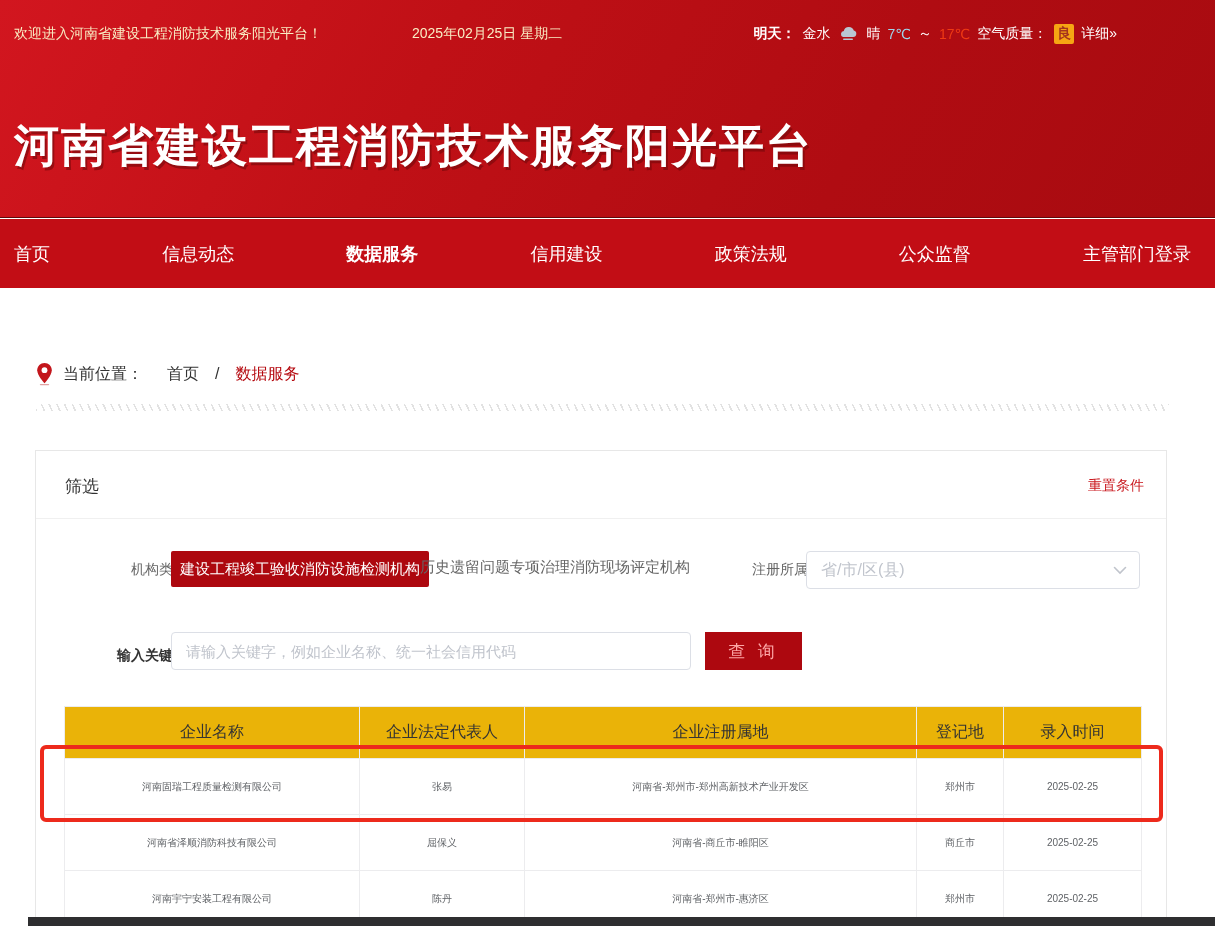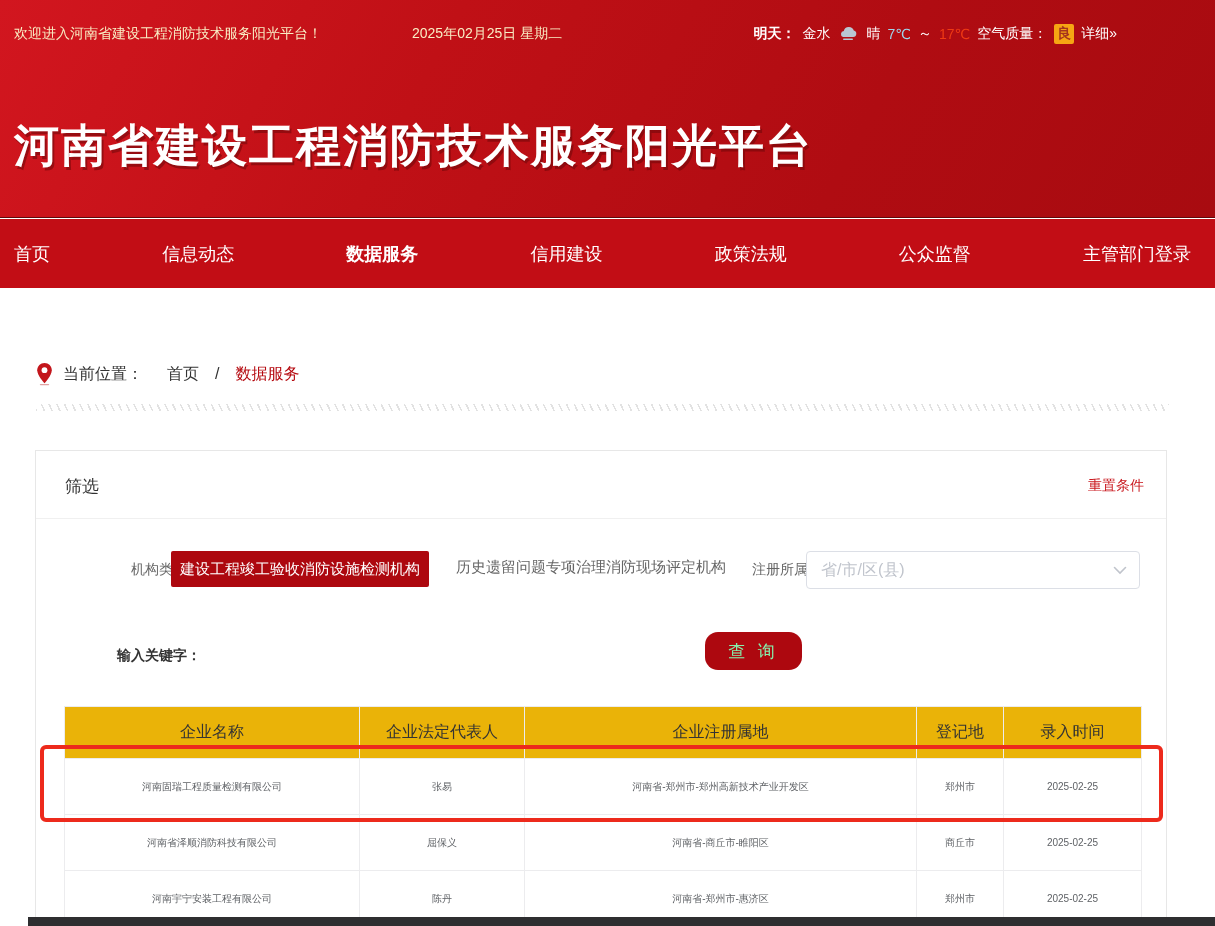--- a/index.html
+++ b/index.html
@@ -61,39 +61,39 @@
 
   .filter-label{ position:absolute; font-size:14px; color:#666; text-align:right; }
   .lbl-category{ left:0; top:110px; width:165px; }
   .lbl-region{ left:610px; top:110px; width:190px; }
   .lbl-keyword{ left:0; top:196px; width:165px; color:#333; font-weight:bold; }
 
   .pill-selected{
     position:absolute; left:135px; top:100px; height:36px; display:flex; align-items:center;
     background:#ad080f; color:#fff; font-size:15px; padding:0 9px; border-radius:2px; cursor:pointer;
   }
-  .pill-unselected{ position:absolute; left:384px; top:107px; font-size:15px; color:#666; cursor:pointer;padding-left:36px; }
+  .pill-unselected{ position:absolute; left:384px; top:107px; font-size:15px; color:#666; cursor:pointer; }
 
   .region-select{
     position:absolute; left:770px; top:100px; width:334px; height:38px;
     border:1px solid #dcdfe6; border-radius:4px; background:#fff; cursor:pointer;
     display:flex; align-items:center; justify-content:space-between; padding:0 12px 0 14px;text-align:center;
   }
   .region-select .placeholder{ color:#c0c4cc; font-size:16px; }
   .chevron-down svg{ display:block; }
 
   .keyword-input{
     position:absolute; left:135px; top:181px; width:520px; height:38px;
     border:1px solid #dcdfe6; border-radius:4px; font-size:15px; padding:0 14px; color:#333;
     font-family:"Liberation Sans","DejaVu Sans",sans-serif; outline:none;
   }
   .keyword-input::placeholder{ color:#c0c4cc; }
   .search-btn{
     position:absolute; left:669px; top:181px; width:97px; height:38px;
-    background:#ad080f; color:#86efac; border:none; border-radius:13px; font-size:17px; cursor:pointer;
+    background:#ad080f; color:#fca5a5; border:none; border-radius:0; font-size:17px; cursor:pointer;
     letter-spacing:4px; font-family:"Liberation Sans","DejaVu Sans",sans-serif;
   }
 
   
   .data-table{
     position:absolute; left:28px; top:255px; width:1077px;
     border-collapse:collapse; table-layout:fixed; background:#eab308;
   }
   .data-table th{
     height:52px; font-size:16px; font-weight:normal; color:#333;
@@ -183,20 +183,21 @@
     <div class="region-select">
       <span class="placeholder">省/市/区(县)</span>
       <span class="chevron-down">
         <svg width="14" height="9" viewBox="0 0 14 9">
             <path d="M1.5 1.5 7 7l5.5-5.5" stroke="#c0c4cc" stroke-width="1.6" fill="none" stroke-linecap="round"></path>
           </svg>
       </span>
     </div>
 
     <span class="filter-label lbl-keyword">输入关键字：</span>
+    <input class="keyword-input" type="text" placeholder="请输入关键字，例如企业名称、统一社会信用代码" style="">
     <button class="search-btn">查 询</button>
 
     <table class="data-table">
       <colgroup>
         <col style="width:295px">
           <col style="width:165px">
           <col style="width:392px">
           <col style="width:87px">
           <col style="width:138px">
       </colgroup>

